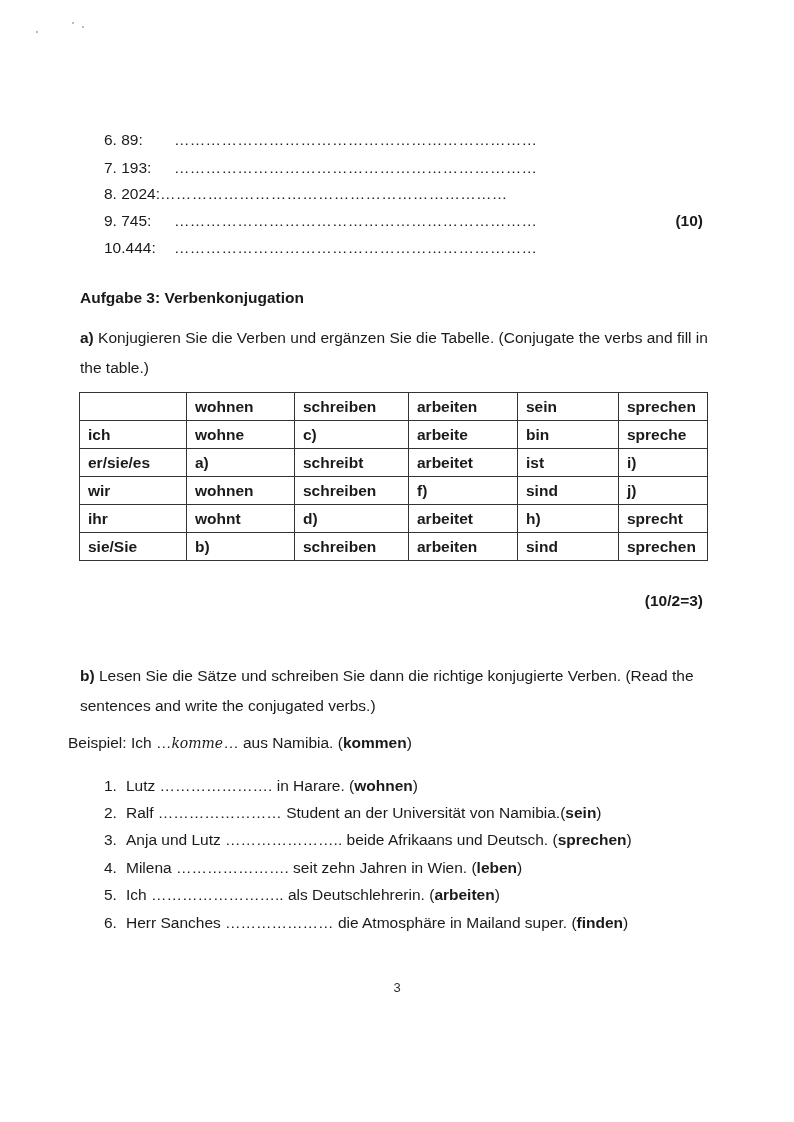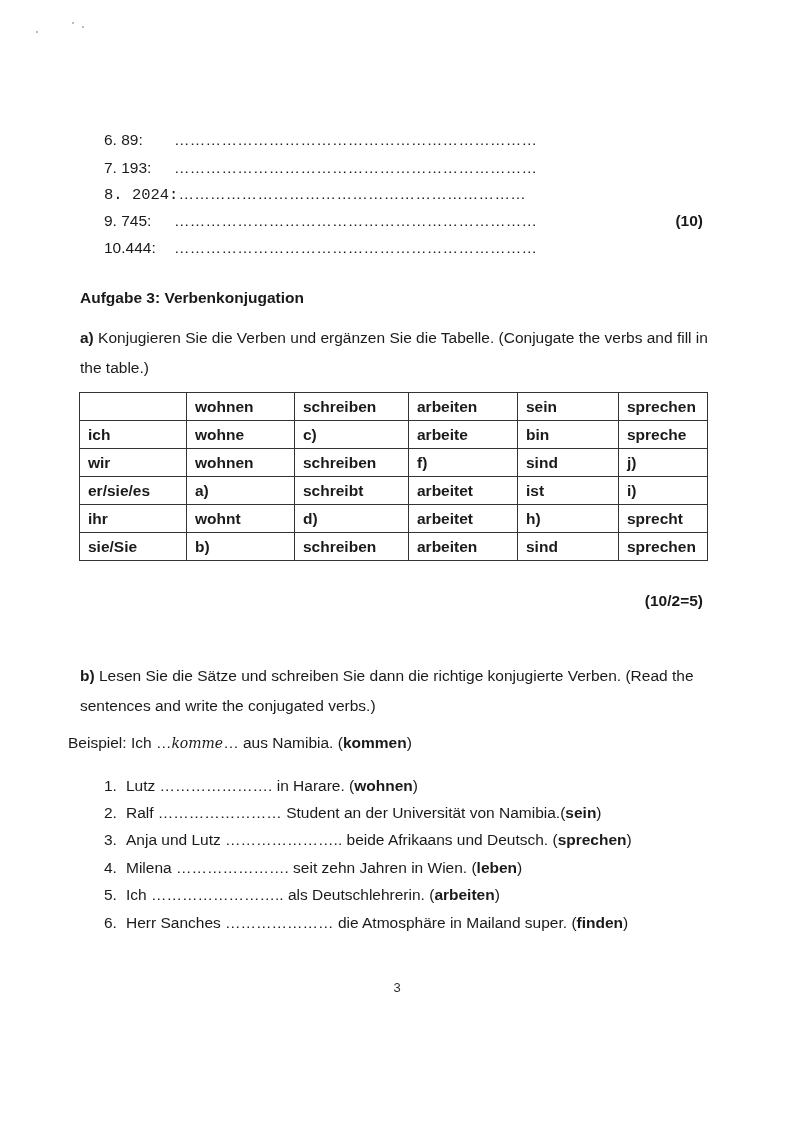--- a/index.html
+++ b/index.html
@@ -1,21 +1,21 @@
 <!DOCTYPE html>
 <html><head>
 <meta charset="utf-8">
 <style>
   html, body { margin: 0; padding: 0; background: #ffffff; }
   body { width: 794px; height: 1122px; position: relative; overflow: hidden;
          font-family: "Liberation Sans", sans-serif; color: #1a1a1a; font-size: 15.5px; }
   .abs { position: absolute; }
   .num-list .row { position: absolute; left: 104px; height: 20px; line-height: 20px; white-space: nowrap; }
   .num-list .lbl { display: inline-block; width: 70px; }
-  .num-list .lbl.tight { width: auto; font-family: Liberation Mono, monospace; }
+  .num-list .lbl.tight { width: auto; }
   .dots { letter-spacing: 0.3px; }
   .bold { font-weight: bold; }
   .score { position: absolute; right: 91px; font-weight: bold; }
   .heading { left: 80px; top: 289px; font-weight: bold; font-size: 15.5px; }
   .para { left: 80px; width: 640px; line-height: 30px; }
   table.conj { position: absolute; left: 79px; top: 392px; border-collapse: collapse; font-size: 15.5px; }
   table.conj td, table.conj th { border: 1px solid #333; height: 27px; padding: 0 6px 0 8px; text-align: left; vertical-align: middle; font-weight: bold; }
   table.conj th { font-weight: bold; }
   table.conj .blank { font-weight: bold; }
   .sent-list .row { position: absolute; left: 104px; height: 22px; line-height: 22px; white-space: nowrap; }
@@ -68,54 +68,54 @@
   </tr>
   <tr>
     <td>ich</td>
     <td>wohne</td>
     <td class="blank">c)</td>
     <td>arbeite</td>
     <td>bin</td>
     <td>spreche</td>
   </tr>
   <tr>
+    <td>er/sie/es</td>
+    <td class="blank">a)</td>
+    <td>schreibt</td>
+    <td>arbeitet</td>
+    <td>ist</td>
+    <td class="blank">i)</td>
+  </tr>
+  <tr>
     <td>wir</td>
     <td>wohnen</td>
     <td>schreiben</td>
     <td class="blank">f)</td>
     <td>sind</td>
     <td class="blank">j)</td>
-  </tr>
-  <tr>
-    <td>er/sie/es</td>
-    <td class="blank">a)</td>
-    <td>schreibt</td>
-    <td>arbeitet</td>
-    <td>ist</td>
-    <td class="blank">i)</td>
   </tr>
   <tr>
     <td>ihr</td>
     <td>wohnt</td>
     <td class="blank">d)</td>
     <td>arbeitet</td>
     <td class="blank">h)</td>
     <td>sprecht</td>
   </tr>
   <tr>
     <td>sie/Sie</td>
     <td class="blank">b)</td>
     <td>schreiben</td>
     <td>arbeiten</td>
     <td>sind</td>
     <td>sprechen</td>
   </tr>
 </tbody>
   </table>
-<div class="score" style="top:592px;">(10/2=5)</div>
+<div class="score" style="top:592px;">(10/2=3)</div>
 
 <div class="abs para" style="top:661px;">
   <span class="bold">b)</span><span> Lesen Sie die Sätze und schreiben Sie dann die richtige konjugierte Verben. (Read the sentences and write the conjugated verbs.)</span>
 </div>
 
 <div class="abs" style="left:68px;top:734px;white-space:nowrap;">
   <span>Beispiel: Ich …</span><span class="hand">komme</span><span>… aus Namibia. (</span><span class="bold">kommen</span><span>)</span>
 </div>
 
 <div class="sent-list">

